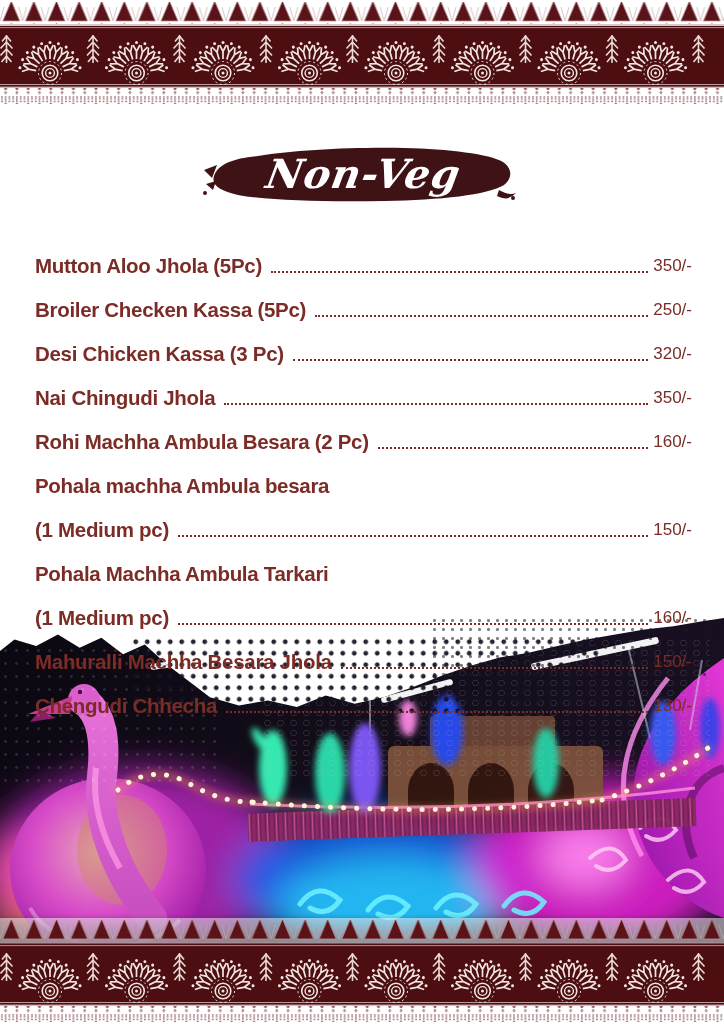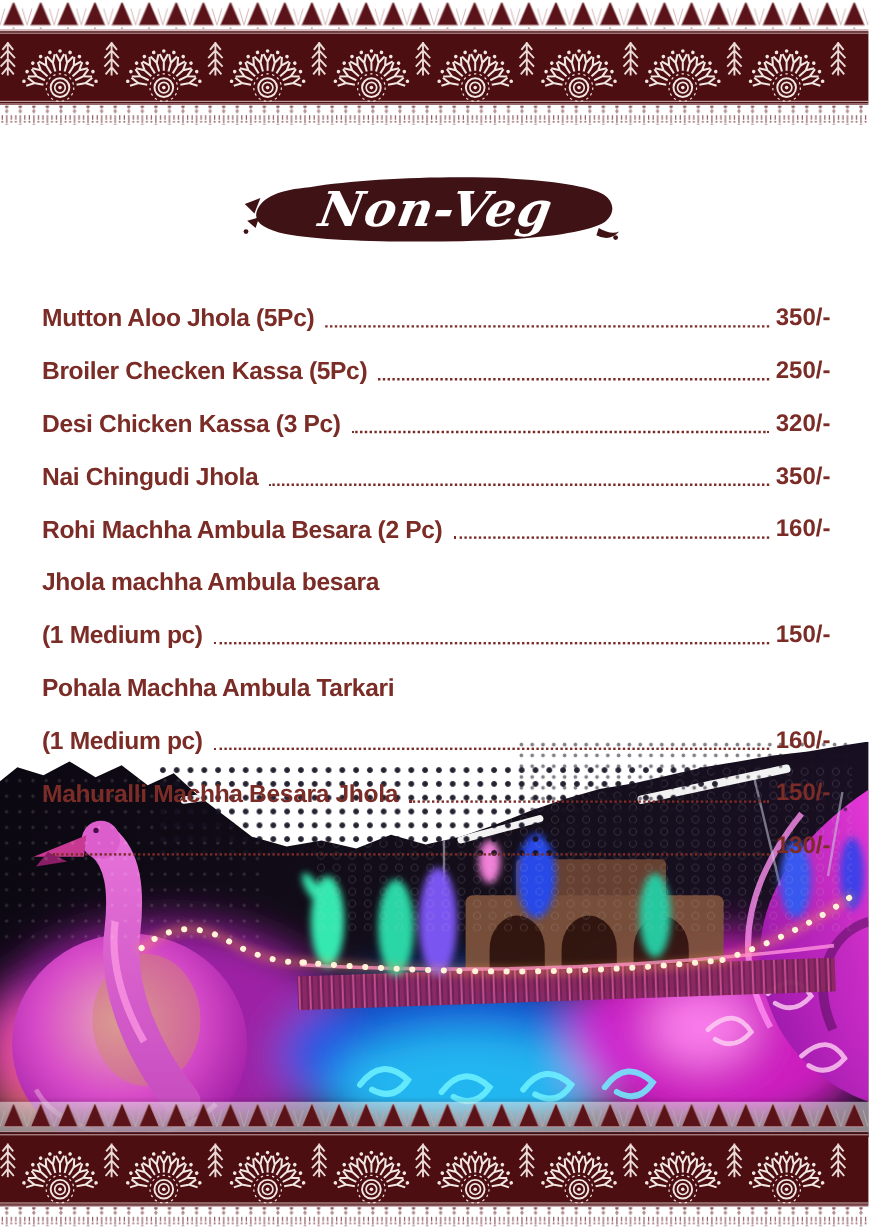--- a/index.html
+++ b/index.html
@@ -12,21 +12,21 @@
   .border-bottom{top:918px;z-index:6;}
 
   
   .banner{position:absolute;left:200px;top:140px;width:322px;height:72px;z-index:4;}
 
   
   .menu{position:absolute;left:35px;top:236px;width:657px;z-index:4;color:#7b2c26;}
   .row{display:flex;align-items:flex-end;height:30px;margin-top:14px;}
   .iname{font-size:20.5px;line-height:29px;font-weight:700;letter-spacing:-0.3px;white-space:nowrap;}
   .leader{flex:1;border-bottom:2.6px dotted #7b2c26;margin:0 5px 7px 9px;min-width:24px;}
-  .price{font-size:20px;line-height:29px;font-weight:700;white-space:nowrap;}
+  .price{font-size:17px;line-height:29px;font-weight:400;white-space:nowrap;}
 
   
   .photo{position:absolute;left:0;top:618px;width:724px;height:330px;z-index:1;
     background:linear-gradient(100deg,#0c0812 0%,#120d18 45%,#191023 100%);
     clip-path:polygon(0% 10%,2% 6.5%,5% 8.5%,8% 5%,11% 9%,14% 6%,17% 11%,20% 8%,23% 14%,26% 19%,
       29% 24%,33% 26.5%,37% 25%,41% 27%,45% 23.5%,49% 26%,53% 24%,57% 21%,61% 17.5%,65% 14.5%,
       69% 12%,73% 10.5%,77% 8.5%,81% 6.5%,85% 5%,89% 3.5%,93% 2.5%,97% 1%,100% 0%,100% 100%,0% 100%);}
   .photo-art{position:absolute;inset:0;width:100%;height:100%;}
 
   
@@ -149,21 +149,21 @@
       <span class="iname">Nai Chingudi Jhola</span>
       <span class="leader"></span>
       <span class="price">350/-</span>
     </div>
     <div class="row">
       <span class="iname">Rohi Machha Ambula Besara (2 Pc)</span>
       <span class="leader"></span>
       <span class="price">160/-</span>
     </div>
     <div class="row nolead">
-      <span class="iname">Jhola machha Ambula besara</span>
+      <span class="iname">Pohala machha Ambula besara</span>
 
     </div>
     <div class="row">
       <span class="iname">(1 Medium pc)</span>
       <span class="leader"></span>
       <span class="price">150/-</span>
     </div>
     <div class="row nolead">
       <span class="iname">Pohala Machha Ambula Tarkari</span>
 
@@ -172,20 +172,21 @@
       <span class="iname">(1 Medium pc)</span>
       <span class="leader"></span>
       <span class="price">160/-</span>
     </div>
     <div class="row">
       <span class="iname">Mahuralli Machha Besara Jhola</span>
       <span class="leader"></span>
       <span class="price">150/-</span>
     </div>
     <div class="row">
+      <span class="iname">Chengudi Chhecha</span>
       <span class="leader"></span>
       <span class="price">130/-</span>
     </div>
   </div>
 
   <div class="photo">
     <svg class="photo-art" viewBox="0 0 724 330" preserveAspectRatio="none" aria-hidden="true">
       <defs>
         <filter id="blurS" x="-60%" y="-60%" width="220%" height="220%">
             <feGaussianBlur stdDeviation="3"></feGaussianBlur>

